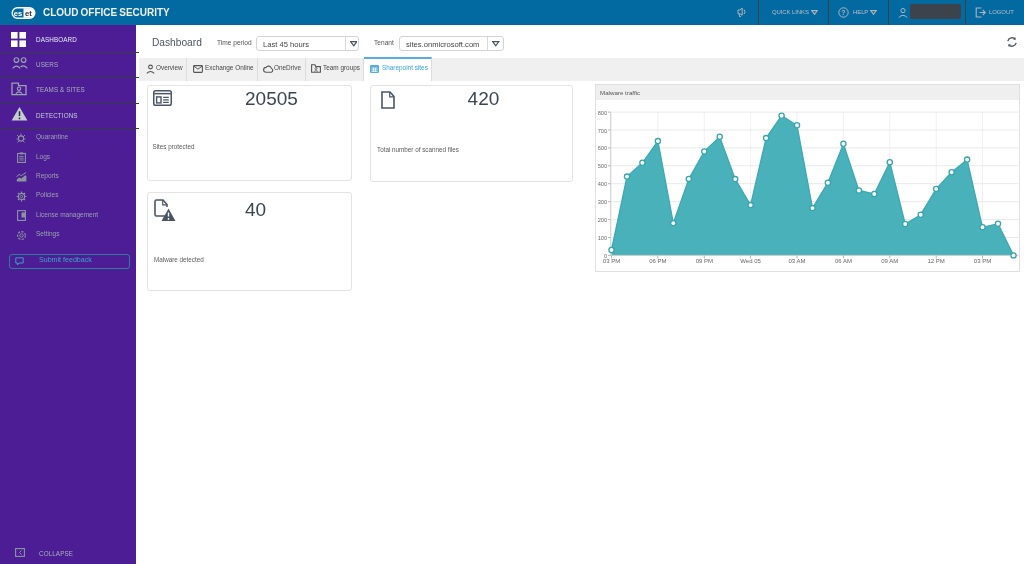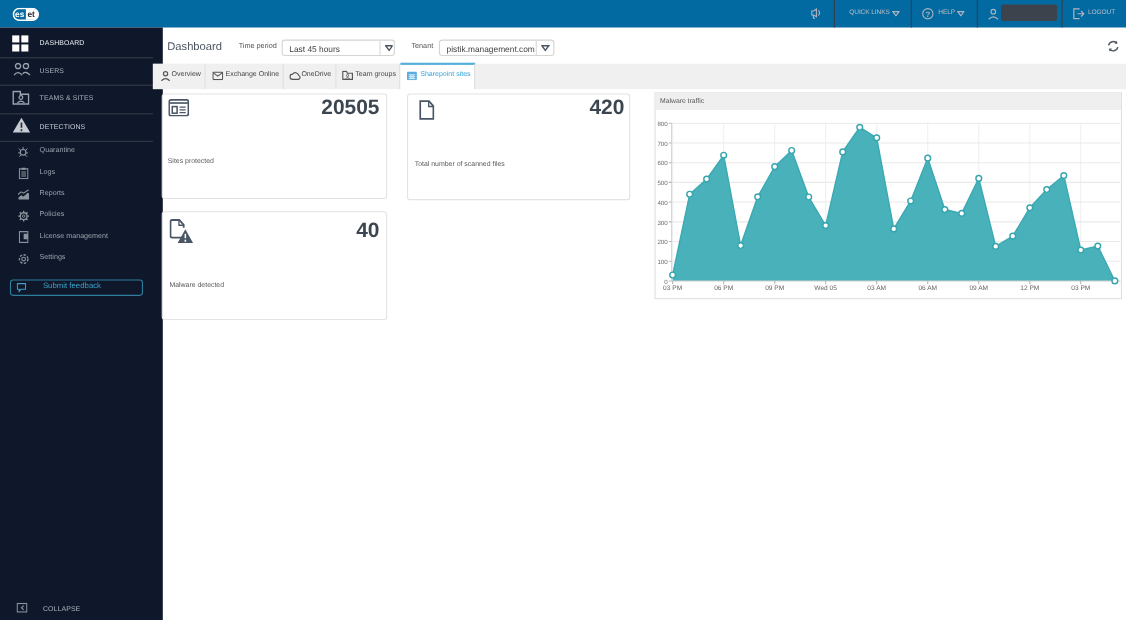--- a/index.html
+++ b/index.html
@@ -1,41 +1,42 @@
 <!DOCTYPE html>
 <html><head><meta charset="utf-8">
 <style>
 *{margin:0;padding:0;box-sizing:border-box}
 html,body{width:1024px;height:564px;font-family:"Liberation Sans",sans-serif;background:#fff;overflow:hidden;position:relative}
 .topbar{position:absolute;left:0;top:0;width:1024px;height:25px;background:#0369a1}
-.sidebar{position:absolute;left:0;top:25px;width:148px;height:539px;background:#0f172a}
+.sidebar{position:absolute;left:0;top:25px;width:136px;height:539px;background:#4c1d95}
 .vsep{position:absolute;top:0;width:1px;height:25px;background:#3a3f48}
 .tbtxt{position:absolute;top:0;height:25px;line-height:25px;font-size:6px;letter-spacing:-0.1px;color:#b9bfc7}
 .hsep{position:absolute;left:0;width:139px;height:1px;background:#363b45}
 .navmain{position:absolute;left:36px;font-size:6.3px;letter-spacing:0.1px;color:#a8b0ba}
 .navsub{position:absolute;left:36px;font-size:6.5px;color:#99a2ad}
 .icon{position:absolute}
 .tab{position:absolute;top:58px;height:22.5px;background:#f0f0f0;border-right:1px solid #dcdcdc;font-size:6.4px;color:#474747;white-space:nowrap}
 .tab span{position:absolute;top:5.8px}
 .card{position:absolute;background:#fff;border:1px solid #e3e3e3;border-radius:3px}
-.cardnum{position:absolute;font-size:19px;font-weight:bold;color:#3c4651;text-align:right}
+.cardnum{position:absolute;font-size:19px;font-weight:normal;color:#3c4651;}
 .cardlab{position:absolute;font-size:6.3px;color:#5a5a5a}
 .ddl{position:absolute;top:36px;height:14.5px;background:#fff;border:1px solid #d4d4d4;border-radius:3px;font-size:7.6px;color:#444}
 .ddl .txt{position:absolute;left:6px;top:3.2px}
 .ddl .arr{position:absolute;right:0;top:0;height:100%;border-left:1px solid #d9d9d9}
 </style></head>
 <body>
 
 <div class="topbar">
   <svg class="icon" style="left:11px;top:6.5px" width="25" height="12" viewBox="0 0 52 26">
     <rect x="1.5" y="1.5" width="49" height="23" rx="11.5" fill="none" stroke="#fff" stroke-width="3"></rect>
     <path d="M26 2.5 L39.5 2.5 A10.5 10.5 0 0 1 39.5 23.5 L26 23.5 Z" fill="#fff"></path>
     <text x="14" y="19" font-size="16.5" font-weight="bold" fill="#fff" text-anchor="middle" font-family="Liberation Sans">es</text>
     <text x="36.5" y="19" font-size="16.5" font-weight="bold" fill="#2a2e37" text-anchor="middle" font-family="Liberation Sans">et</text>
   </svg>
+  <div style="position:absolute;left:43px;top:0;height:25px;line-height:26px;font-size:10px;letter-spacing:0px;color:#eef0f3;font-weight:bold">CLOUD OFFICE SECURITY</div>
   <div class="vsep" style="left:758px"></div>
   <div class="vsep" style="left:828px"></div>
   <div class="vsep" style="left:888px"></div>
   <div class="vsep" style="left:965px"></div>
 
   <svg class="icon" style="left:736px;top:7px" width="12" height="11" viewBox="0 0 12 11">
     <path d="M6.2 1.2 L6.2 8.2 L3.6 6.6 L2 6.6 L2 3 L3.6 3 Z" fill="none" stroke="#aeb5bd" stroke-width="1"></path>
     <path d="M8 2.5 A 3.4 3.4 0 0 1 8 7.1" fill="none" stroke="#aeb5bd" stroke-width="1"></path>
     <path d="M3.2 6.8 L3.6 9.6 L5 9.6" fill="none" stroke="#aeb5bd" stroke-width="1"></path>
   </svg>
@@ -145,21 +146,21 @@
 <div class="ddl" style="left:256px;width:102.5px">
   <div class="txt">Last 45 hours</div>
   <div class="arr" style="width:13px">
       <svg style="position:absolute;left:4px;top:4.2px" width="7.5" height="5.5" viewBox="0 0 8 6">
         <path d="M0.7 0.7 L7.3 0.7 L4 5.2 Z" fill="none" stroke="#4a5560" stroke-width="1.4"></path>
       </svg>
     </div>
 </div>
 <div style="position:absolute;left:374px;top:39px;font-size:6.6px;color:#555">Tenant</div>
 <div class="ddl" style="left:399px;width:105px">
-  <div class="txt">pistik.management.com</div>
+  <div class="txt">sites.onmicrosoft.com</div>
   <div class="arr" style="width:16px">
       <svg style="position:absolute;left:4px;top:4.2px" width="7.5" height="5.5" viewBox="0 0 8 6">
         <path d="M0.7 0.7 L7.3 0.7 L4 5.2 Z" fill="none" stroke="#4a5560" stroke-width="1.4"></path>
       </svg>
     </div>
 </div>
 
 <svg class="icon" style="left:1006px;top:36px" width="12" height="12" viewBox="0 0 12 12">
   <path d="M10.2 6.8 A 4.4 4.4 0 0 1 2.5 8.6" fill="none" stroke="#4d5661" stroke-width="1.3"></path>
   <path d="M1.8 5.2 A 4.4 4.4 0 0 1 9.5 3.4" fill="none" stroke="#4d5661" stroke-width="1.3"></path>

